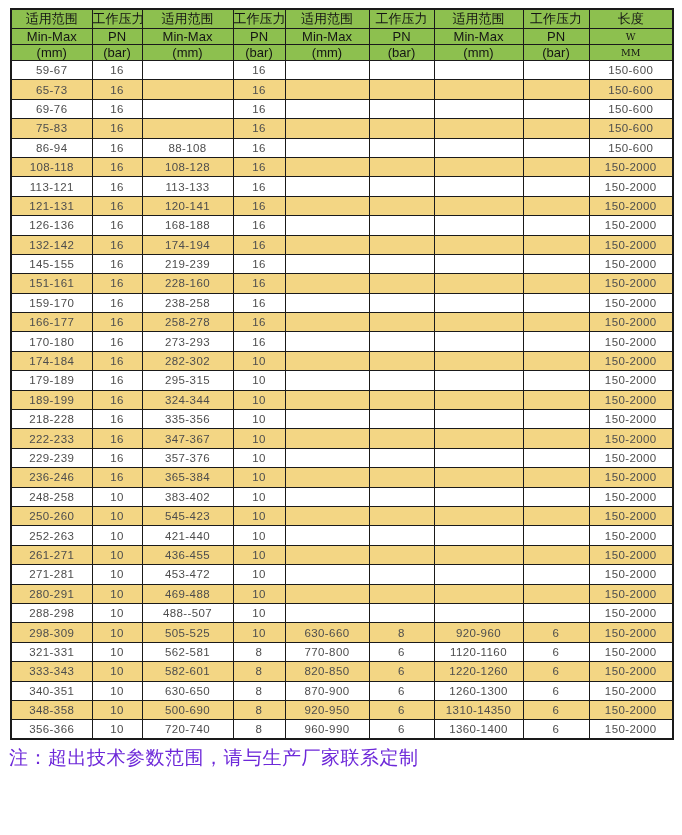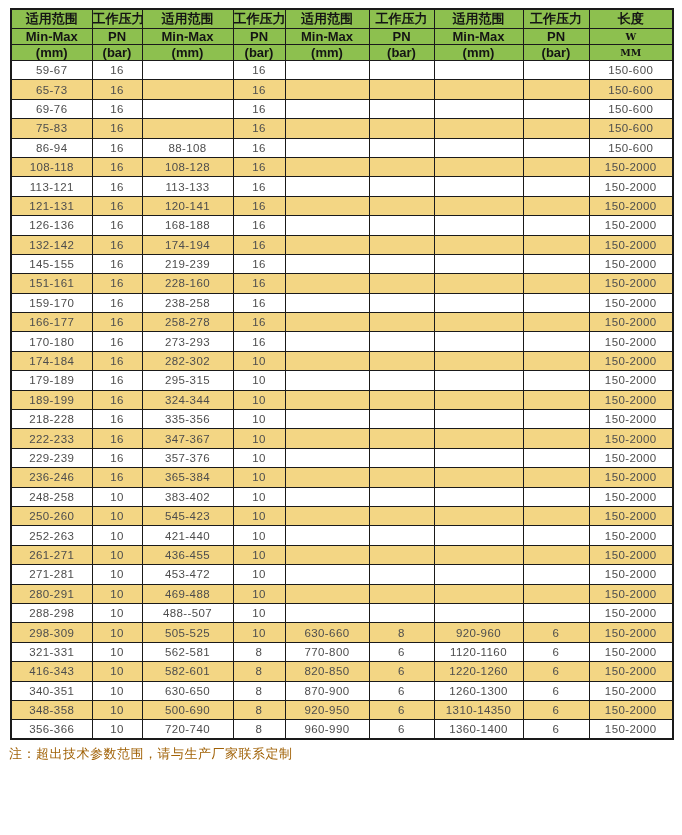--- a/index.html
+++ b/index.html
@@ -28,42 +28,42 @@
     text-align: center;
     vertical-align: middle;
     padding: 0;
     overflow: hidden;
     white-space: nowrap;
   }
   table.spec thead th {
     background: var(--header-bg);
     color: var(--header-text);
     font-size: 13px;
-    font-weight: bold;
+    font-weight: normal;
     height: 15px;
   }
   table.spec thead th.unit {
     font-family: "DejaVu Serif", serif;
     font-size: 9.5px;
   }
   table.spec tbody td {
     height: 19.4px;
     font-size: 11.5px;
     letter-spacing: 0.4px;
     color: var(--data-text);
     background: #ffffff;
   }
   table.spec tbody tr.alt td {
     background: var(--alt-bg);
   }
   .note {
     margin: 5px 0 0 9px;
     font-family: "DejaVu Serif", serif;
-    font-size: 13px;
-    color: #a16207;
+    font-size: 19px;
+    color: #6d28d9;
     letter-spacing: 0.5px;
   }
 </style>
 </head>
 <body>
 
 <table class="spec">
   <colgroup>
     <col style="width:81px">
       <col style="width:50px">
@@ -446,21 +446,21 @@
         <td>10</td>
         <td>562-581</td>
         <td>8</td>
         <td>770-800</td>
         <td>6</td>
         <td>1120-1160</td>
         <td>6</td>
         <td>150-2000</td>
       </tr>
       <tr class="alt">
-        <td>416-343</td>
+        <td>333-343</td>
         <td>10</td>
         <td>582-601</td>
         <td>8</td>
         <td>820-850</td>
         <td>6</td>
         <td>1220-1260</td>
         <td>6</td>
         <td>150-2000</td>
       </tr>
       <tr>

